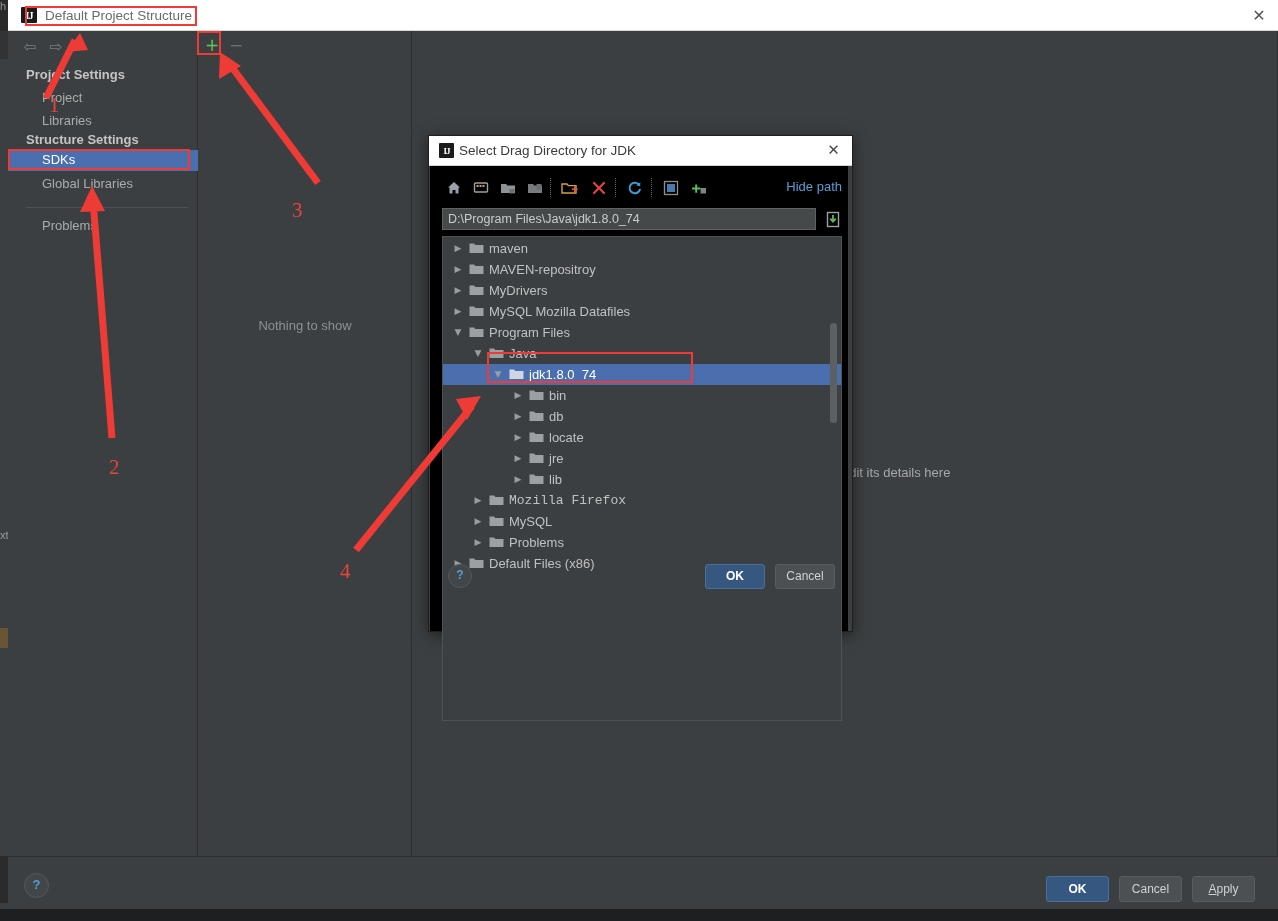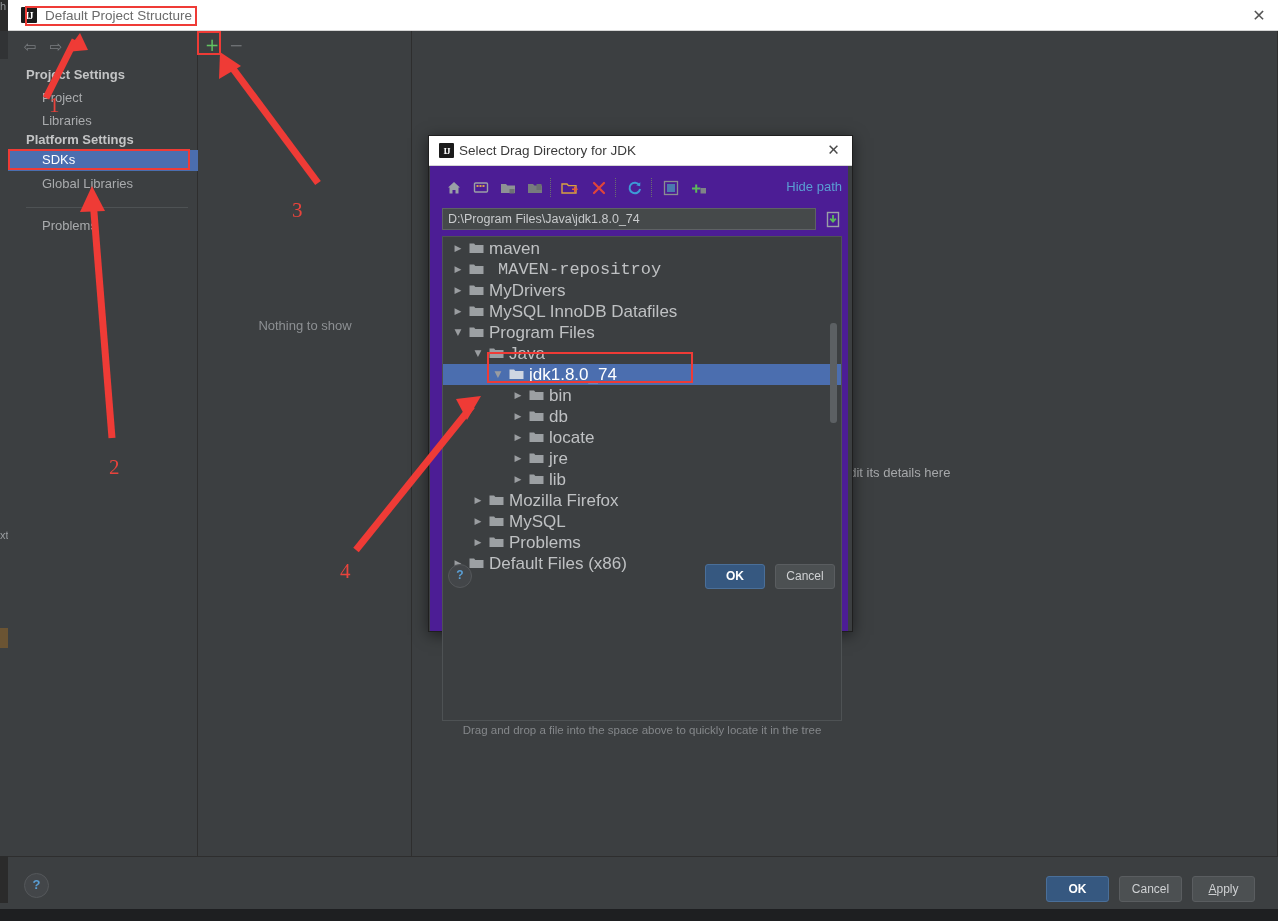--- a/index.html
+++ b/index.html
@@ -137,21 +137,21 @@
     display:flex;align-items:center;justify-content:center;
     color:#fff;font-size:9px;font-weight:bold;font-family:"Liberation Serif",serif;letter-spacing:-1px;
   }
   .modal-title-text{
     position:absolute;left:30px;top:6px;height:18px;line-height:18px;color:#3b3b3b;font-size:13.5px;
   }
   .modal-close{
     position:absolute;left:394px;top:4px;width:21px;height:21px;color:#4a4a4a;
     font-size:15px;line-height:21px;text-align:center;cursor:pointer;font-family:"DejaVu Sans",sans-serif;
   }
-  .modal-body{position:absolute;left:1px;top:30px;width:418px;height:465px;background:#4c1d95;}
+  .modal-body{position:absolute;left:1px;top:30px;width:418px;height:465px;background:#000000;}
 
   .dlg-toolbar{position:absolute;left:12px;top:10px;width:400px;height:26px;}
   .ticon{
     position:absolute;top:0;width:23px;height:23px;cursor:pointer;
     display:flex;align-items:center;justify-content:center;
   }
   .tsep{position:absolute;top:2px;width:1px;height:19px;border-left:1px dotted #6a6d70;}
   .hidepath{
     position:absolute;right:0px;top:3px;color:#5a9ed4;font-size:13px;cursor:pointer;white-space:nowrap;
   }
@@ -173,21 +173,21 @@
   }
   .treeview{position:absolute;left:0;top:0;width:398px;height:483px;overflow:hidden;}
   .trow{position:absolute;left:0;width:398px;height:21px;display:flex;align-items:center;cursor:pointer;}
   .trow.sel{background:#4b6eaf;}
   .tarrow{
     position:absolute;width:14px;height:21px;color:#9a9da0;font-size:9px;line-height:21px;text-align:center;
     font-family:"DejaVu Sans",sans-serif;
   }
   .tfolder{position:absolute;width:15px;height:21px;}
   .tfolder svg{display:block;margin-top:4px;}
-  .tlabel{position:absolute;color:#bfc1c3;font-size:17px;line-height:21px;white-space:nowrap;}
+  .tlabel{position:absolute;color:#bfc1c3;font-size:13px;line-height:21px;white-space:nowrap;}
   .trow.sel .tlabel{color:#ffffff;}
 
   .tree-scrollbar{
     position:absolute;left:387px;top:86px;width:7px;height:100px;background:#5c6063;border-radius:3px;
   }
   .dragdrop{
     position:absolute;left:12px;top:558px;width:400px;text-align:center;
     color:#84878a;font-size:11.5px;
   }
 
@@ -244,21 +244,21 @@
 
   <div class="sidebar">
     <div class="nav-arrows">
       <div class="nav-arrow back">⇦</div>
       <div class="nav-arrow fwd">⇨</div>
     </div>
 
     <div class="sb-group" style="top:36px">Project Settings</div>
     <div class="sb-item" style="top:59px">Project</div>
     <div class="sb-item" style="top:82px">Libraries</div>
-    <div class="sb-group" style="top:101px">Platform Settings</div>
+    <div class="sb-group" style="top:101px">Structure Settings</div>
 
     <div class="sb-sel-band" style="top:119px"></div>
     <div class="sb-item sel" style="top:121px">SDKs</div>
 
     <div class="sb-item" style="top:145px">Global Libraries</div>
     <div class="sb-divider" style="top:176px"></div>
     <div class="sb-item" style="top:187px">Problems</div>
   </div>
 
   <div class="midcol">
@@ -374,39 +374,39 @@
               </div>
               <div class="tlabel" style="left: 46px;">maven</div>
             </div>
             <div class="trow" style="top: 22px;">
               <div class="tarrow" style="left: 8px;">▶</div>
               <div class="tfolder" style="left: 26px;">
                 <svg width="15" height="12" viewBox="0 0 15 12">
                   <path d="M0.5 1.5h4.6l1.2 1.5H14.5v8H0.5Z" fill="#9ca0a3"></path>
                 </svg>
               </div>
-              <div class="tlabel" style="left: 55px; font-family: Liberation Mono, monospace;">MAVEN-repositroy</div>
+              <div class="tlabel" style="left: 46px;">MAVEN-repositroy</div>
             </div>
             <div class="trow" style="top: 43px;">
               <div class="tarrow" style="left: 8px;">▶</div>
               <div class="tfolder" style="left: 26px;">
                 <svg width="15" height="12" viewBox="0 0 15 12">
                   <path d="M0.5 1.5h4.6l1.2 1.5H14.5v8H0.5Z" fill="#9ca0a3"></path>
                 </svg>
               </div>
               <div class="tlabel" style="left: 46px;">MyDrivers</div>
             </div>
             <div class="trow" style="top: 64px;">
               <div class="tarrow" style="left: 8px;">▶</div>
               <div class="tfolder" style="left: 26px;">
                 <svg width="15" height="12" viewBox="0 0 15 12">
                   <path d="M0.5 1.5h4.6l1.2 1.5H14.5v8H0.5Z" fill="#9ca0a3"></path>
                 </svg>
               </div>
-              <div class="tlabel" style="left: 46px;">MySQL InnoDB Datafiles</div>
+              <div class="tlabel" style="left: 46px;">MySQL Mozilla Datafiles</div>
             </div>
             <div class="trow" style="top: 85px;">
               <div class="tarrow" style="left: 8px;">▼</div>
               <div class="tfolder" style="left: 26px;">
                 <svg width="15" height="12" viewBox="0 0 15 12">
                   <path d="M0.5 1.5h4.6l1.2 1.5H14.5v8H0.5Z" fill="#9ca0a3"></path>
                 </svg>
               </div>
               <div class="tlabel" style="left: 46px;">Program Files</div>
             </div>
@@ -473,21 +473,21 @@
               </div>
               <div class="tlabel" style="left: 106px;">lib</div>
             </div>
             <div class="trow" style="top: 253px;">
               <div class="tarrow" style="left: 28px;">▶</div>
               <div class="tfolder" style="left: 46px;">
                 <svg width="15" height="12" viewBox="0 0 15 12">
                   <path d="M0.5 1.5h4.6l1.2 1.5H14.5v8H0.5Z" fill="#9ca0a3"></path>
                 </svg>
               </div>
-              <div class="tlabel" style="left: 66px;">Mozilla Firefox</div>
+              <div class="tlabel" style="left: 66px; font-family: Liberation Mono, monospace;">Mozilla Firefox</div>
             </div>
             <div class="trow" style="top: 274px;">
               <div class="tarrow" style="left: 28px;">▶</div>
               <div class="tfolder" style="left: 46px;">
                 <svg width="15" height="12" viewBox="0 0 15 12">
                   <path d="M0.5 1.5h4.6l1.2 1.5H14.5v8H0.5Z" fill="#9ca0a3"></path>
                 </svg>
               </div>
               <div class="tlabel" style="left: 66px;">MySQL</div>
             </div>
@@ -506,21 +506,20 @@
                 <svg width="15" height="12" viewBox="0 0 15 12">
                   <path d="M0.5 1.5h4.6l1.2 1.5H14.5v8H0.5Z" fill="#9ca0a3"></path>
                 </svg>
               </div>
               <div class="tlabel" style="left: 46px;">Default Files (x86)</div>
             </div>
           </div>
         <div class="tree-scrollbar"></div>
       </div>
 
-      <div class="dragdrop">Drag and drop a file into the space above to quickly locate it in the tree</div>
 
       <div class="dlg-help">?</div>
       <div class="btn primary" id="btn-ok-dlg">OK</div>
       <div class="btn" id="btn-cancel-dlg">Cancel</div>
     </div>
   </div>
 
   <div class="annot rbox" style="left:25px;top:6px;width:172px;height:20px;"></div>
   <div class="annot rbox" style="left:197px;top:31px;width:24px;height:24px;"></div>
   <div class="annot rbox" style="left:8px;top:149px;width:182px;height:21px;"></div>

